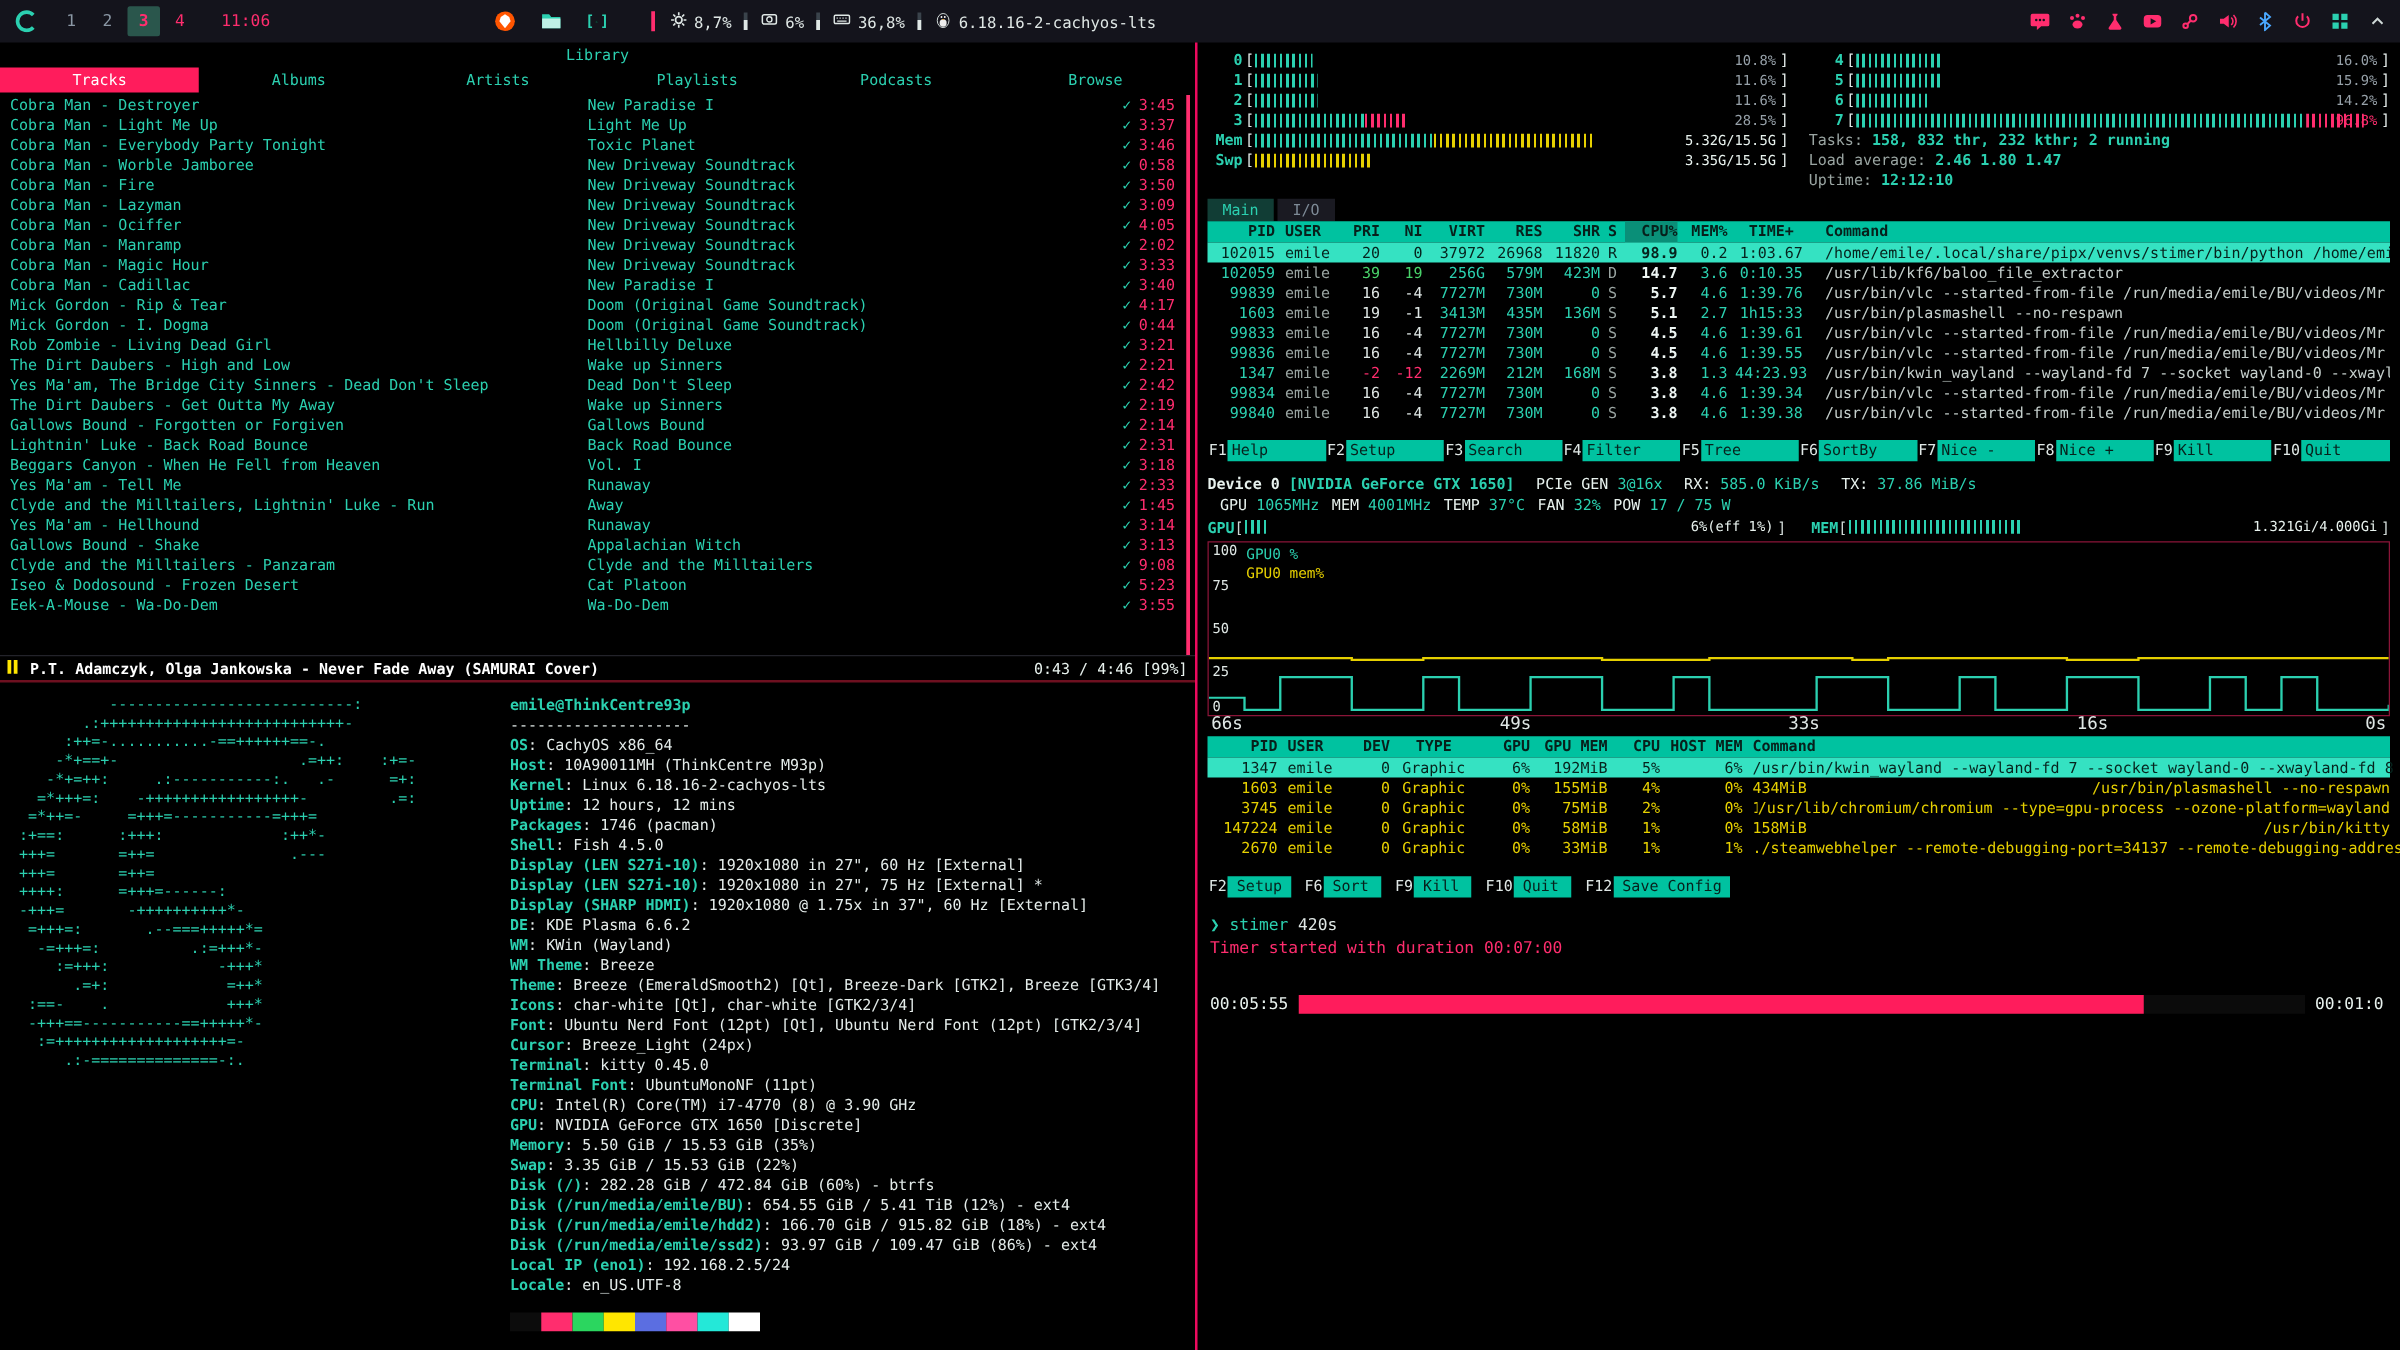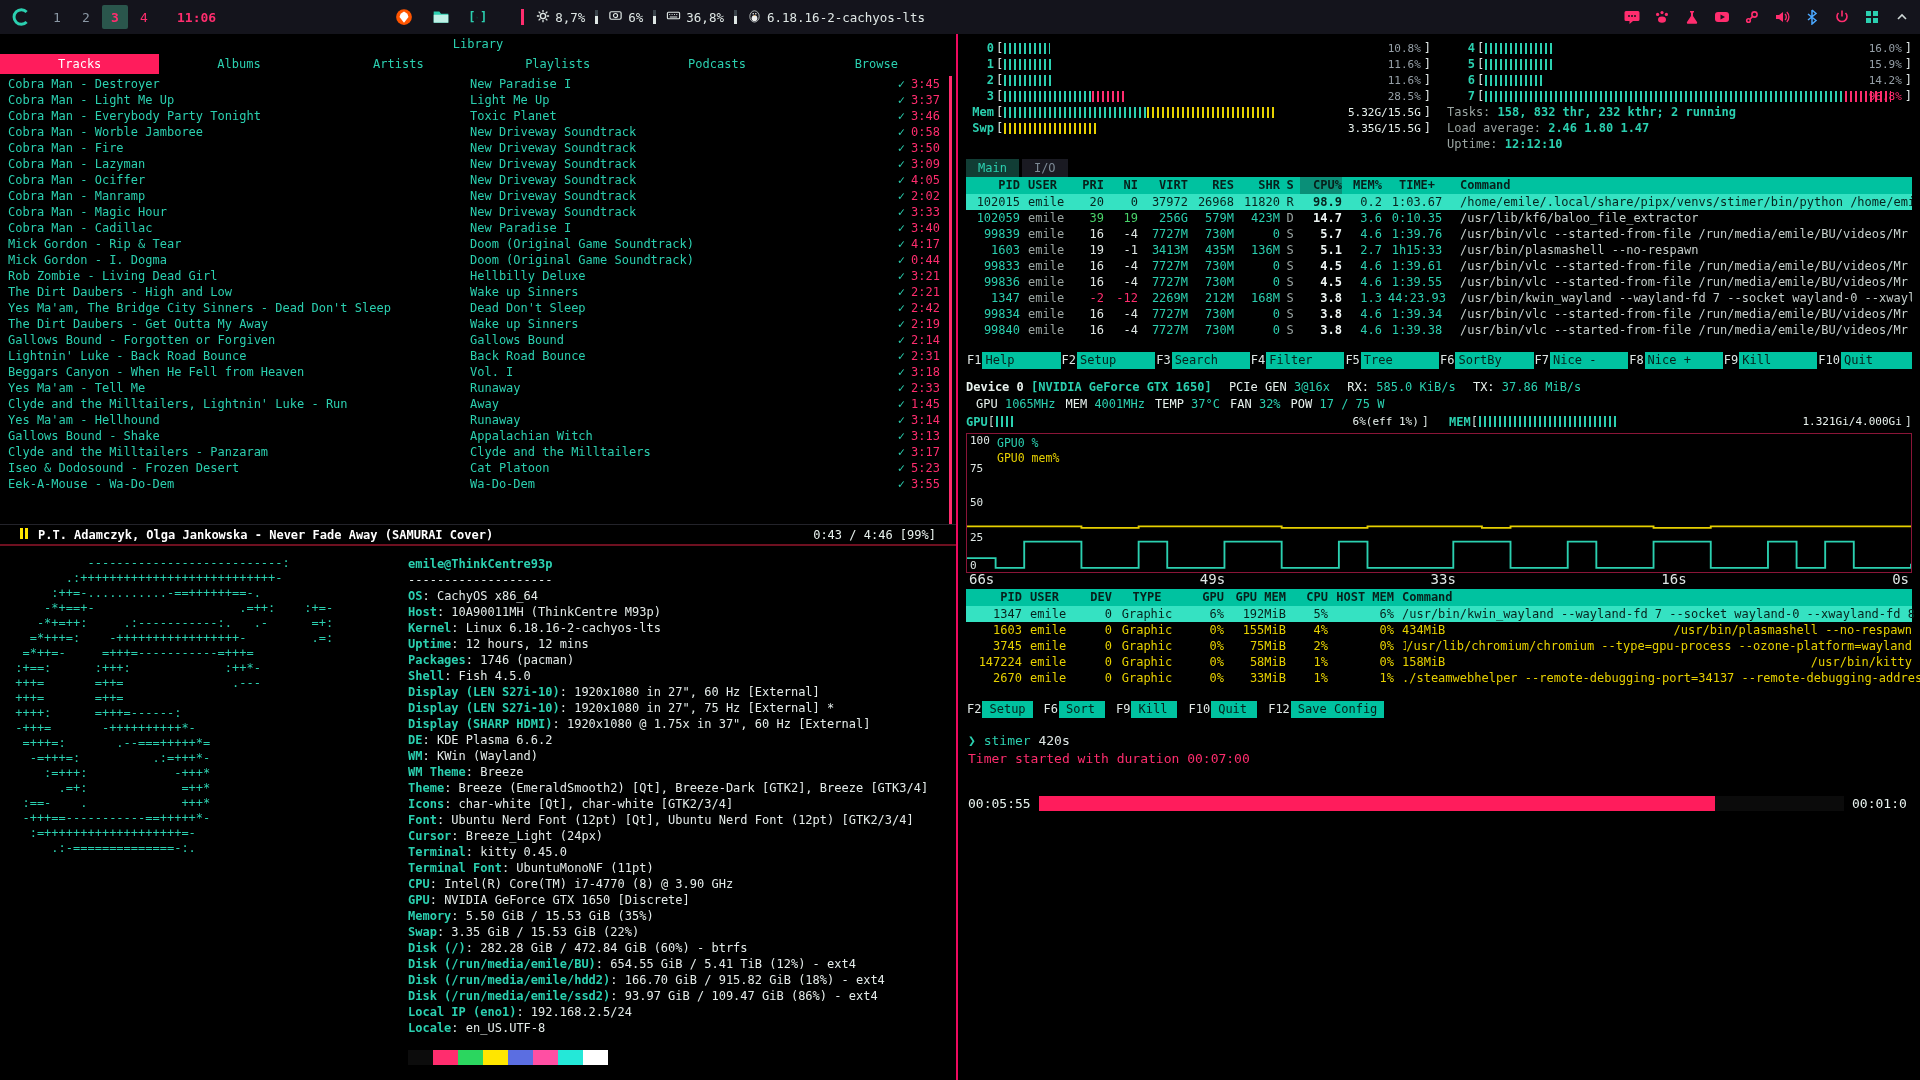--- a/index.html
+++ b/index.html
@@ -6,21 +6,21 @@
 html,body{width:1920px;height:1080px;background:#000;overflow:hidden}
 body{font-family:"DejaVu Sans Mono","Liberation Mono",monospace;font-size:12px;color:#cfd8d5}
 .screen{width:1920px;height:1080px;display:flex;flex-direction:column}
 
 .topbar{height:34px;flex:0 0 34px;background:#14141c;display:flex;align-items:center;padding:0 10px;gap:8px}
 .logo{width:22px;height:22px;display:flex;align-items:center;justify-content:center}
 .workspaces{display:flex;gap:3px;margin-left:4px}
 .ws{width:26px;height:24px;display:flex;align-items:center;justify-content:center;color:#8b98a5;font-size:13px;border-radius:2px}
 .ws.active{background:#2a564c;color:#ff2d6e;font-weight:bold}
 .ws.urgent{color:#ff2d6e}
-.clock{color:#ff2d6e;font-weight:bold;font-size:13px;margin-left:12px}
+.clock{color:#ff2d6e;font-weight:normal;font-size:13px;margin-left:12px}
 .tb-mid{display:flex;gap:18px;margin-left:170px;align-items:center}
 .appicon{width:19px;height:19px;display:flex;align-items:center;justify-content:center}
 .focus-box{display:flex;align-items:center;gap:1px}
 .focus-box::before{content:"[";color:#2bd0b0;font-weight:bold}
 .focus-box::after{content:"]";color:#2bd0b0;font-weight:bold}
 .tb-stats{display:flex;align-items:center;gap:10px;margin-left:26px;color:#dfe7e5;font-size:12.5px}
 .stat{display:flex;align-items:center;gap:5px}
 .stat-sep{width:3px;height:16px;background:#ff2d6e;margin-right:2px}
 .mini{width:3px;height:14px;background:#3a434b;position:relative}
 .mini i{position:absolute;bottom:0;left:0;right:0;height:55%;background:#dfe7e5}
@@ -37,21 +37,21 @@
 .m-tab{flex:1;text-align:center;line-height:20px;color:#2bd0b0;cursor:default}
 .m-tab.active{background:#ff1c5c;color:#fff}
 .m-list{flex:1;position:relative;padding-top:2px;overflow:hidden}
 .t-row{display:flex;height:16px;line-height:16px;padding-left:8px}
 .t-name{width:462px;color:#2bd0b0;overflow:hidden;white-space:nowrap}
 .t-album{flex:1;color:#2bd0b0;overflow:hidden;white-space:nowrap}
 .t-dur{width:100px;text-align:right;padding-right:16px;white-space:nowrap}
 .t-dur .chk{color:#2bd0b0;margin-right:6px}
 .t-dur .dur{color:#ff2d6e}
 .m-scrollbar{position:absolute;top:2px;right:4px;width:3px;bottom:0;background:#ff2d6e}
-.m-status{height:20px;display:flex;align-items:center;padding:0 20px;border-top:1px solid #23232a;gap:8px}
+.m-status{height:20px;display:flex;align-items:center;padding:0 6px;border-top:1px solid #23232a;gap:8px}
 .pause i{display:inline-block;width:3px;height:11px;background:#ffe600;margin-right:2px}
 .np-title{color:#fff;font-weight:bold;white-space:nowrap}
 .np-time{margin-left:auto;color:#e8f2ee;white-space:nowrap}
 
 .fetch{flex:1;display:flex;padding:10px 8px;min-height:0;overflow:hidden}
 .art{color:#2bd0b0;font-size:12px;line-height:15px;white-space:pre;width:400px;flex:0 0 400px}
 .fetch-info{flex:1;font-size:12px;line-height:16px;overflow:hidden}
 .fl{height:16px;white-space:nowrap;overflow:hidden}
 .fl .k{color:#2bd0b0;font-weight:bold}
 .fl .v{color:#e4ecea}
@@ -422,21 +422,21 @@
               <span class="t-dur"><span class="chk">✓</span><span class="dur">3:14</span></span>
             </div>
             <div class="t-row">
               <span class="t-name">Gallows Bound - Shake</span>
               <span class="t-album">Appalachian Witch</span>
               <span class="t-dur"><span class="chk">✓</span><span class="dur">3:13</span></span>
             </div>
             <div class="t-row">
               <span class="t-name">Clyde and the Milltailers - Panzaram</span>
               <span class="t-album">Clyde and the Milltailers</span>
-              <span class="t-dur"><span class="chk">✓</span><span class="dur">3:17</span></span>
+              <span class="t-dur"><span class="chk">✓</span><span class="dur">9:08</span></span>
             </div>
             <div class="t-row">
               <span class="t-name">Iseo &amp; Dodosound - Frozen Desert</span>
               <span class="t-album">Cat Platoon</span>
               <span class="t-dur"><span class="chk">✓</span><span class="dur">5:23</span></span>
             </div>
             <div class="t-row">
               <span class="t-name">Eek-A-Mouse - Wa-Do-Dem</span>
               <span class="t-album">Wa-Do-Dem</span>
               <span class="t-dur"><span class="chk">✓</span><span class="dur">3:55</span></span>

